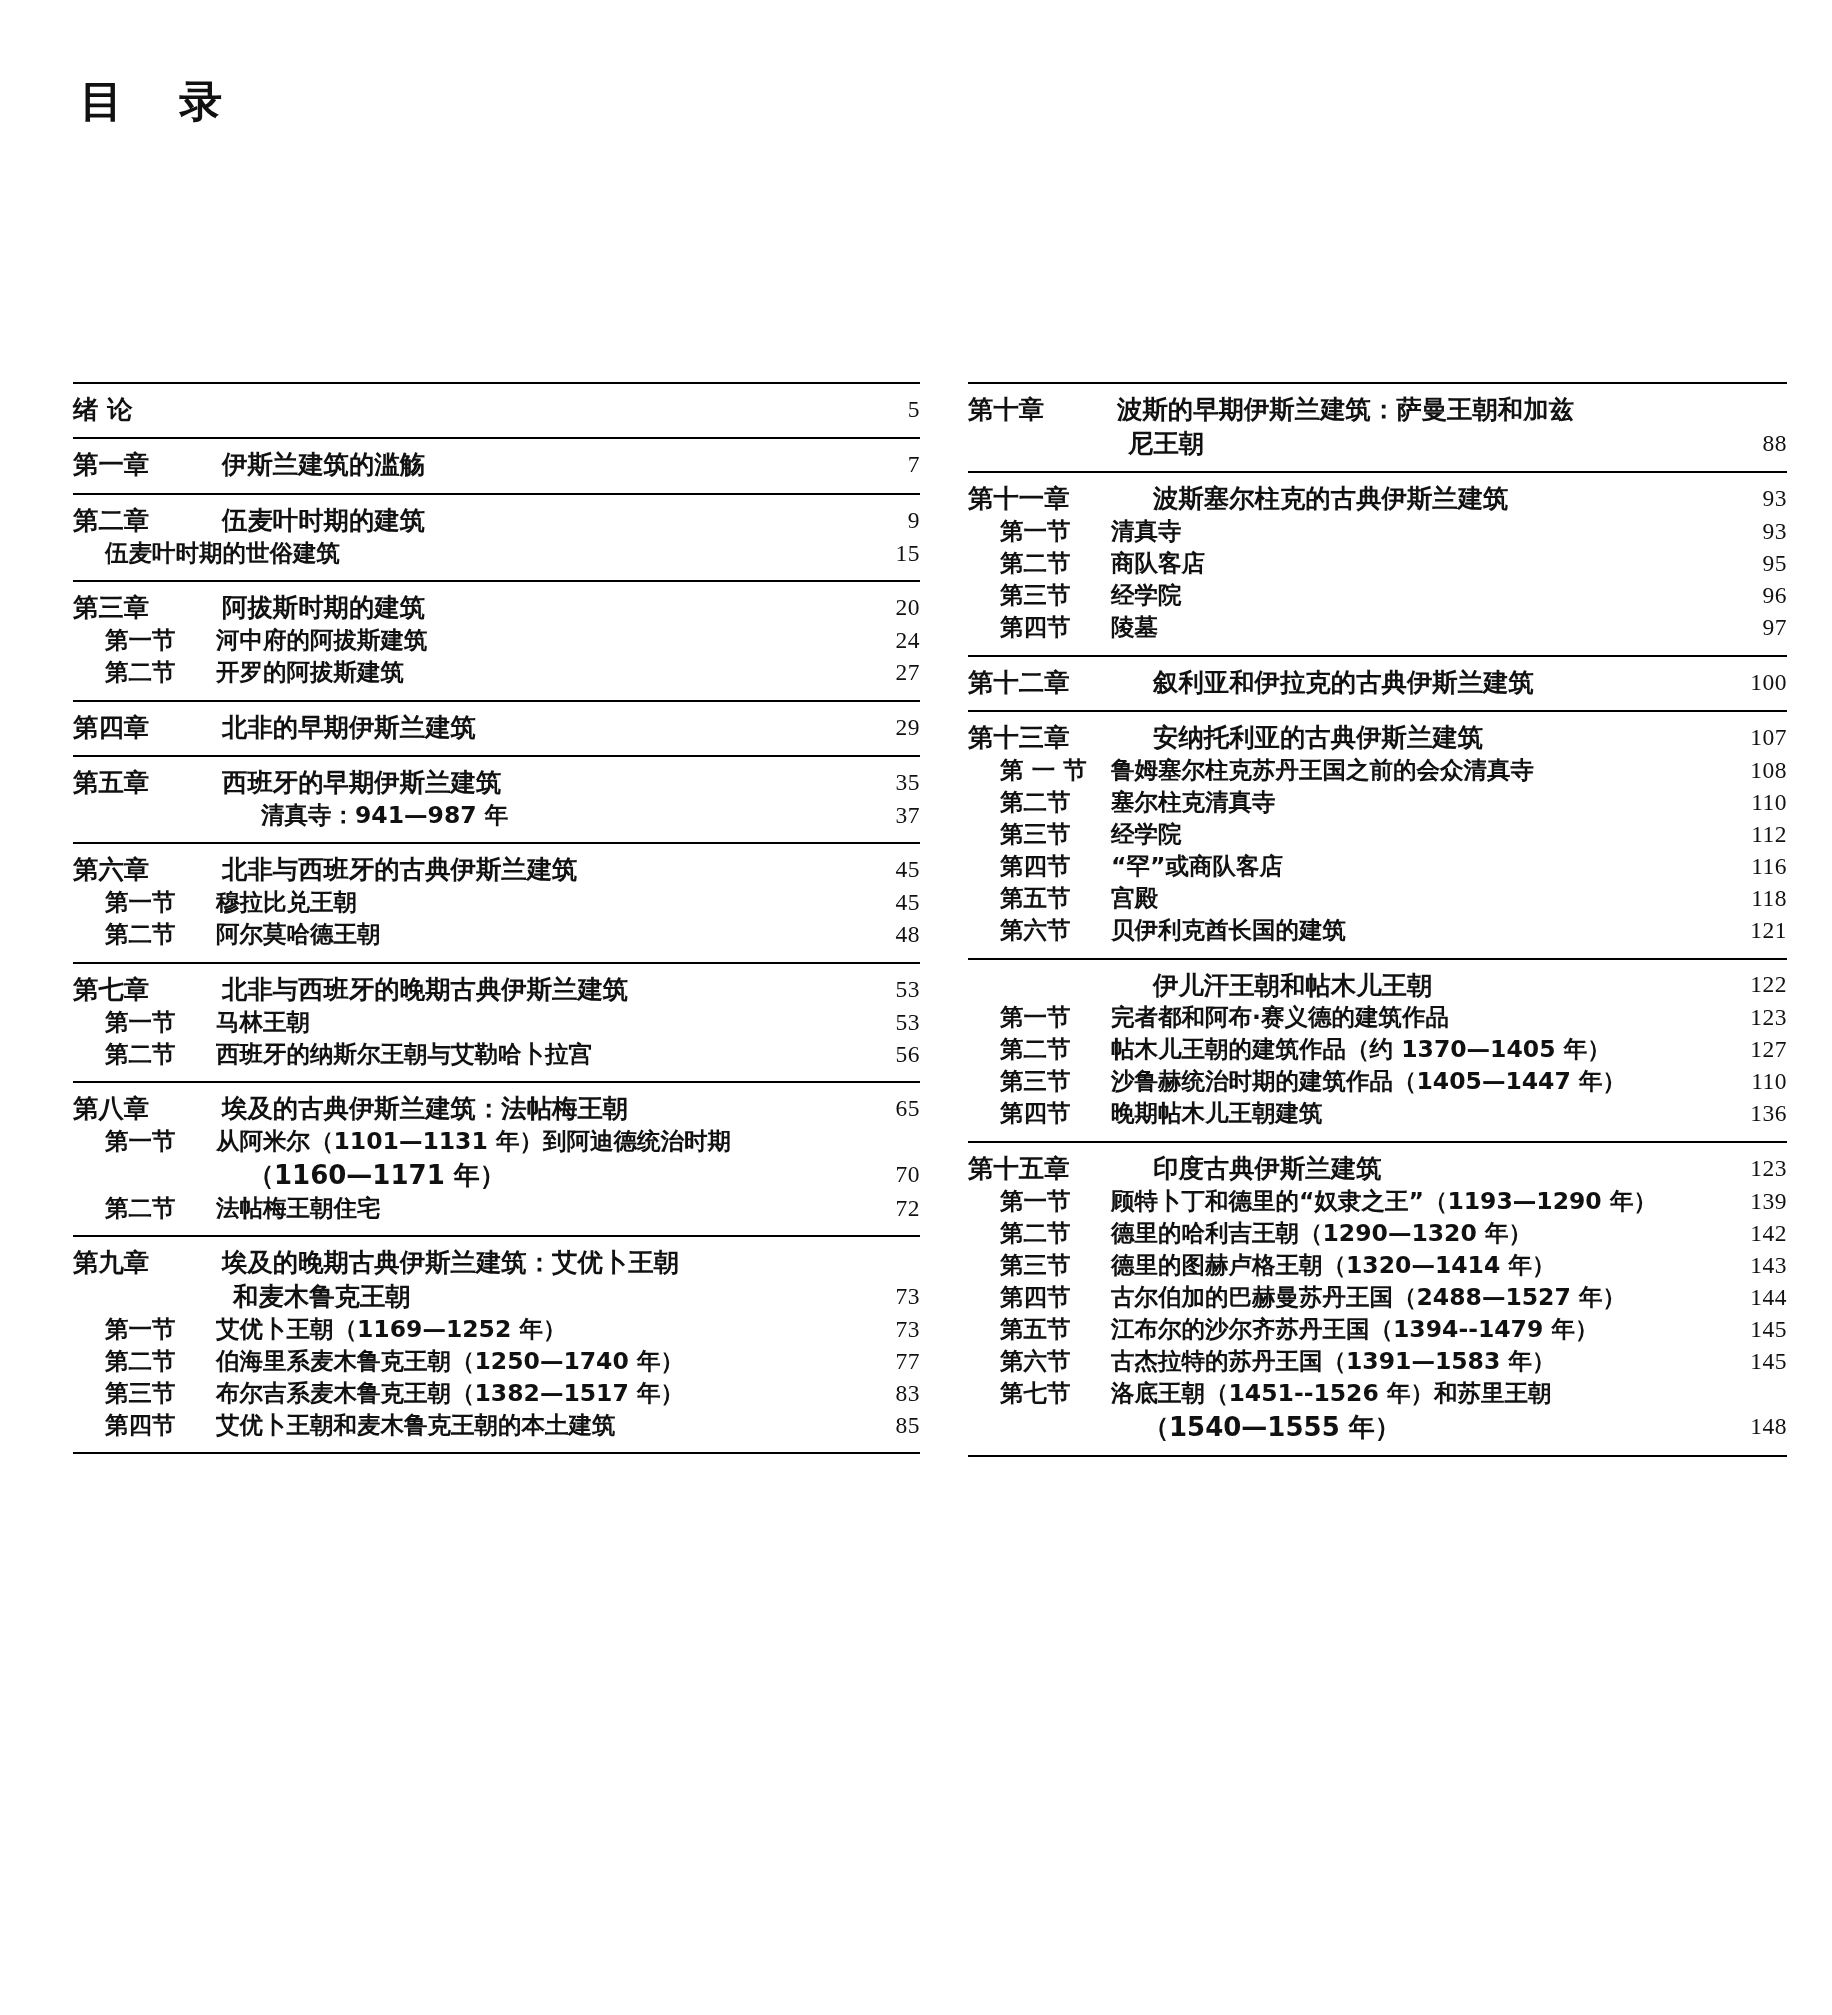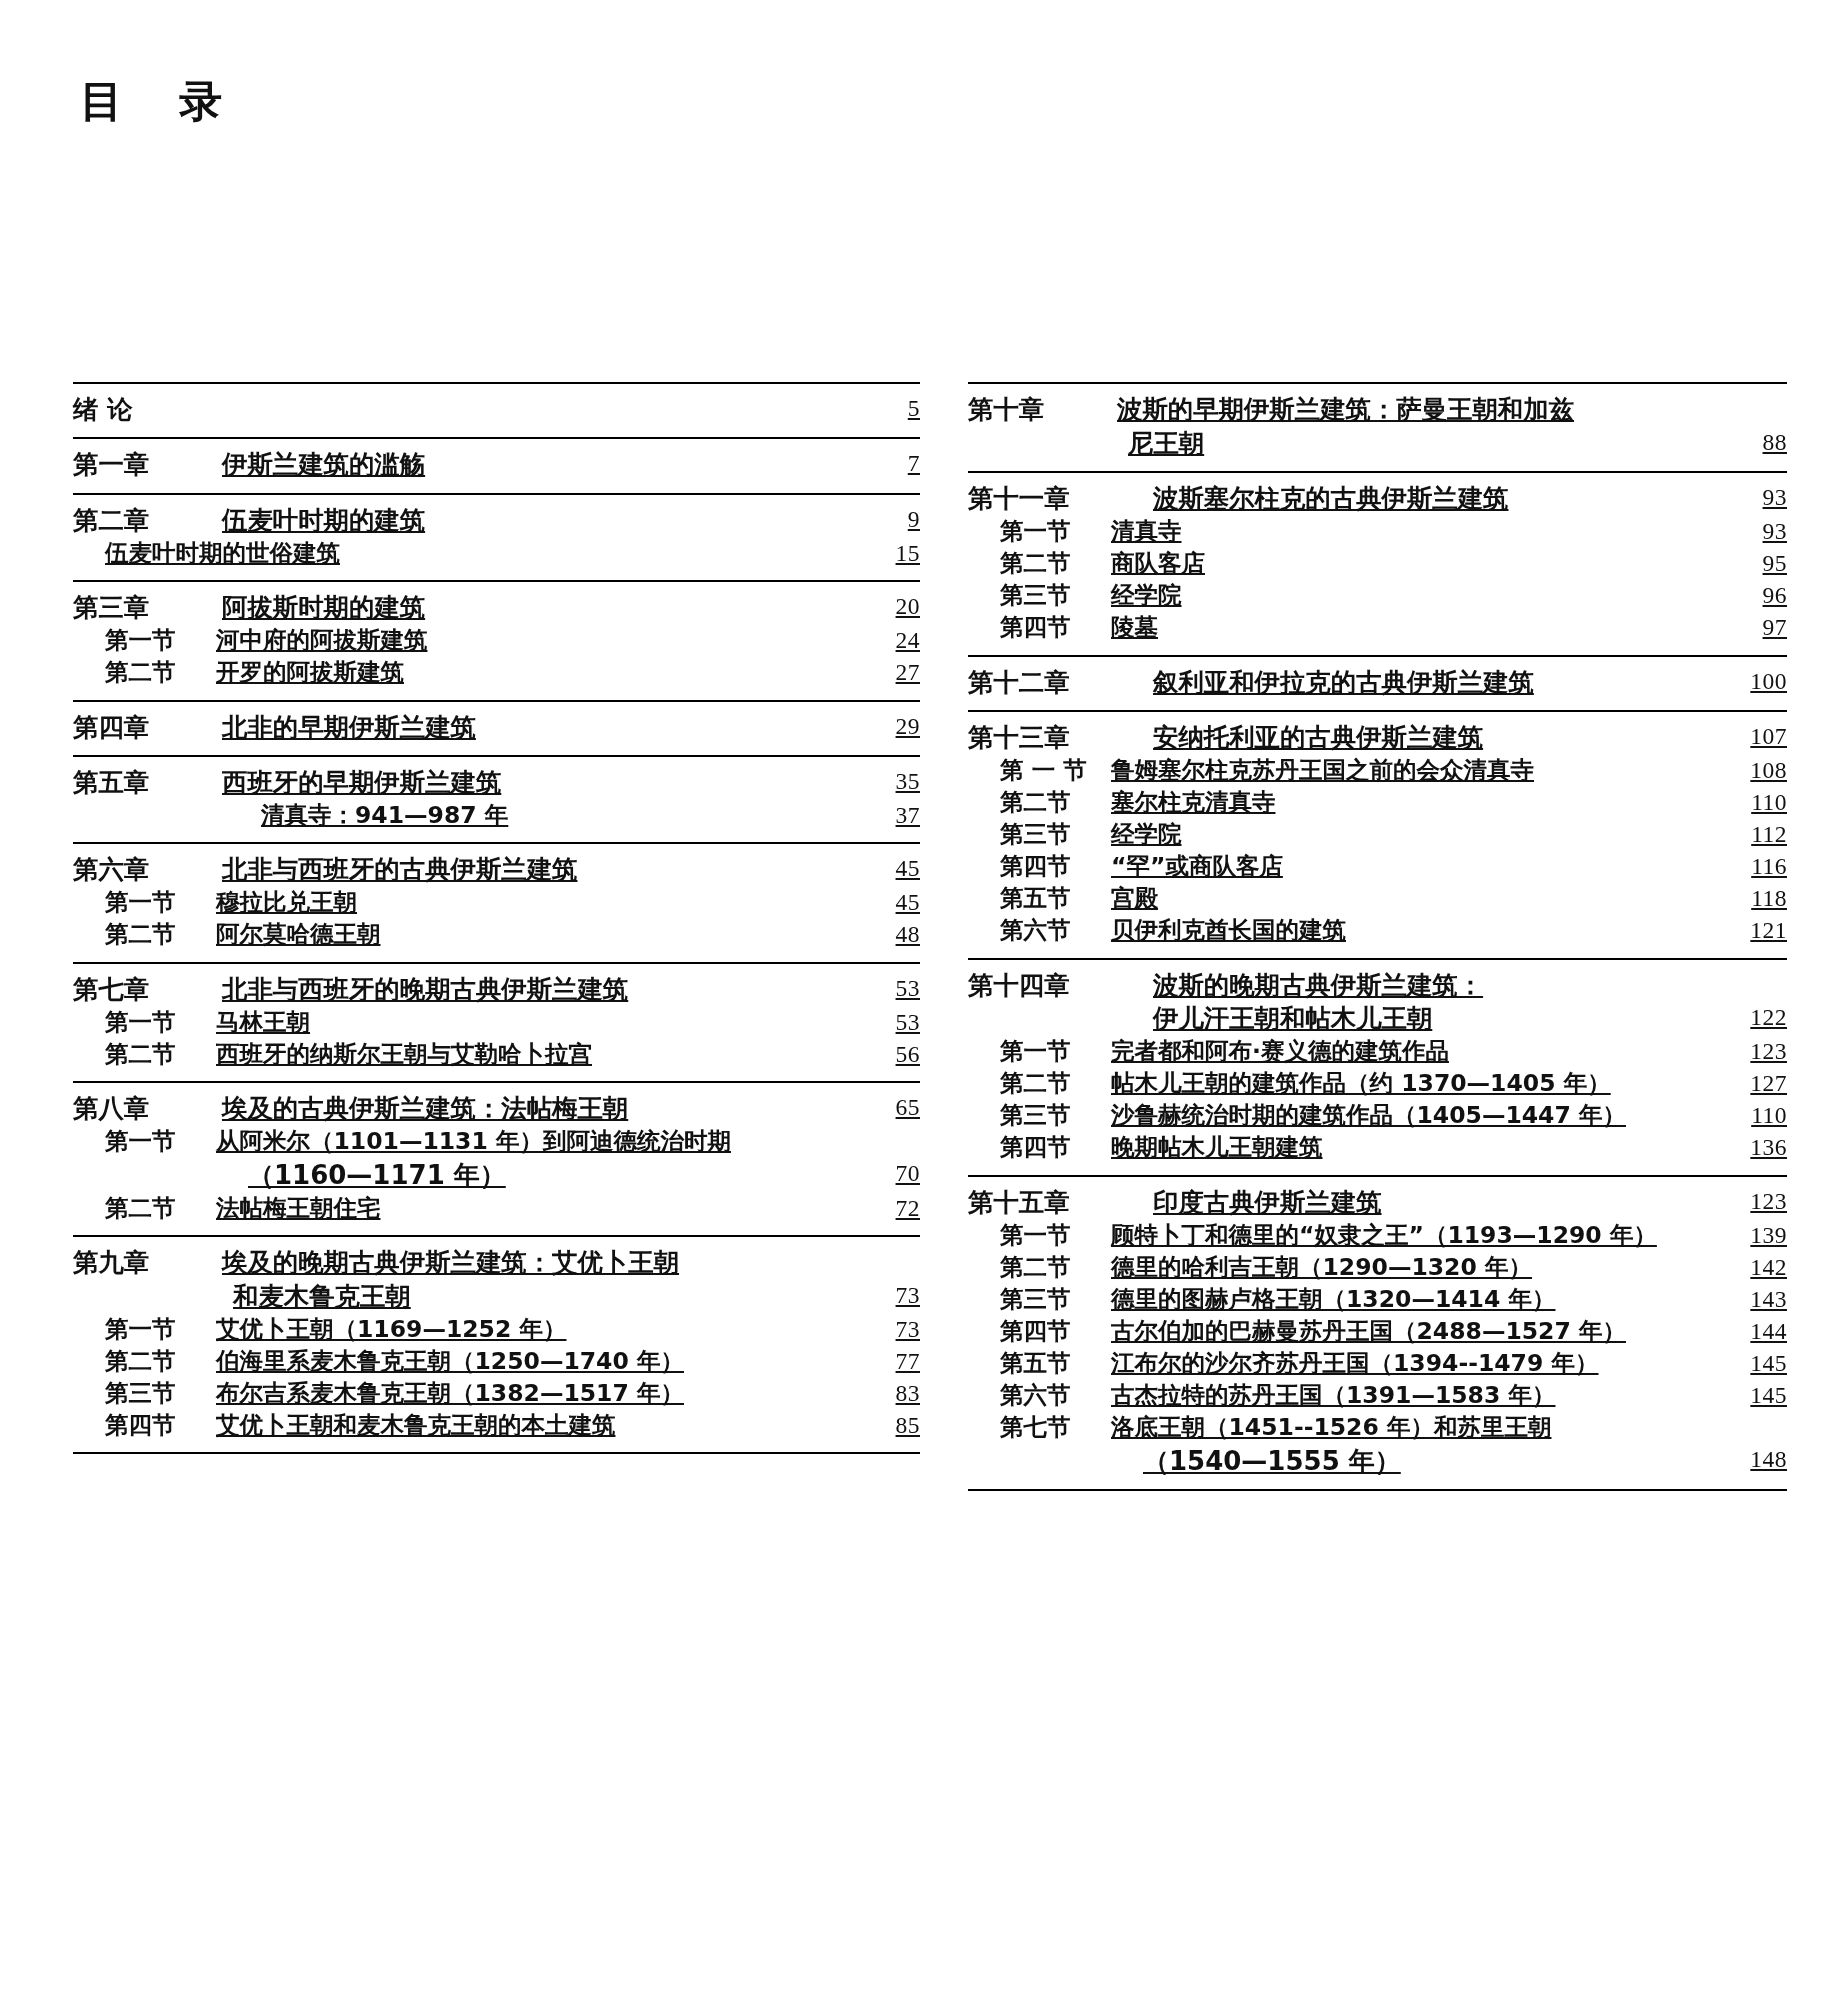--- a/index.html
+++ b/index.html
@@ -49,24 +49,23 @@
     border-top: 2.4px solid #000;
     padding-top: 13px;
     padding-bottom: 15px;
   }
   .group:last-child {
     border-bottom: 2.4px solid #000;
   }
   
   .row {
     display: flex;
-    align-items: flex-start;
+    align-items: center;
     line-height: 1.0;
     margin-bottom: 8.5px;
-    text-decoration: underline;
   }
   .row:last-child { margin-bottom: 0; }
 
   .rowtext {
     flex: 1 1 auto;
     white-space: nowrap;
     overflow: visible;
   }
   .pageno {
     flex: 0 0 auto;
@@ -327,24 +326,20 @@
           <div class="row section">
             <div class="rowtext"><span class="snum">第五节</span><span>宫殿</span></div>
             <div class="pageno">118</div>
           </div>
           <div class="row section">
             <div class="rowtext"><span class="snum">第六节</span><span>贝伊利克酋长国的建筑</span></div>
             <div class="pageno">121</div>
           </div>
         </div>
         <div class="group">
-          <div class="row chapter wide">
-            <div class="rowtext"><span class="num">第十四章</span><span>波斯的晚期古典伊斯兰建筑：</span></div>
-            <div class="pageno"></div>
-          </div>
           <div class="row chapcont ind2">
             <div class="rowtext"><span>伊儿汗王朝和帖木儿王朝</span></div>
             <div class="pageno">122</div>
           </div>
           <div class="row section">
             <div class="rowtext"><span class="snum">第一节</span><span>完者都和阿布·赛义德的建筑作品</span></div>
             <div class="pageno">123</div>
           </div>
           <div class="row section">
             <div class="rowtext"><span class="snum">第二节</span><span>帖木儿王朝的建筑作品（约 1370—1405 年）</span></div>

